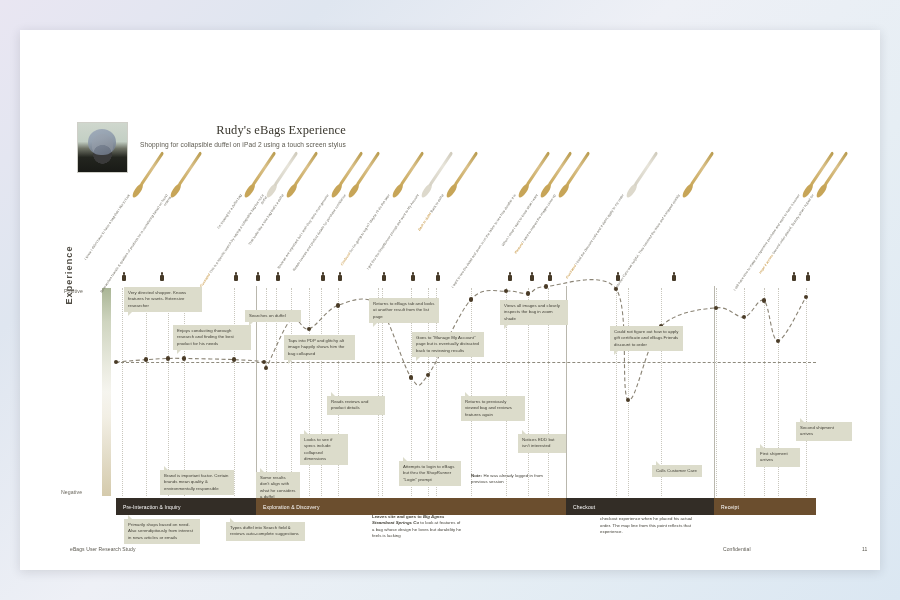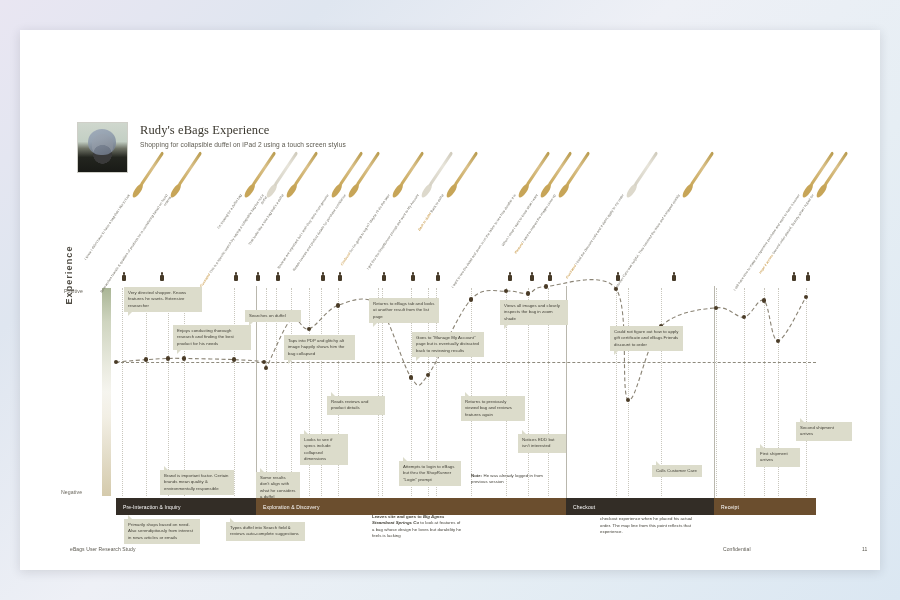--- a/index.html
+++ b/index.html
@@ -23,21 +23,21 @@
       linear-gradient(180deg,#cfd7cd 0%,#c3cfc4 38%,#6f7366 52%,#23251f 70%,#191a16 100%);
     background-size:100% 100%;
     position:relative;overflow:hidden;
   }
   .avatar:after{
     content:"";position:absolute;left:10px;top:6px;width:28px;height:26px;
     border-radius:50% 50% 46% 46%;
     background:linear-gradient(160deg,#9aa6b8 0%,#8c99ab 40%,#6d7686 100%);
     opacity:.85;
   }
-  .hdr-text{margin-left:12px;padding-top:1px;}
+  .hdr-text{margin-left:12px;padding-top:1px;text-align:right;}
   .h-title{font-family:"Liberation Serif",serif;font-size:12.5px;color:#3b382f;letter-spacing:.1px;}
   .h-sub{font-size:6.6px;color:#5d5a50;margin-top:3px;letter-spacing:.1px;}
 
   
   #plot{position:absolute;left:96px;top:258px;width:700px;height:208px;}
   .axis-label{
     position:absolute;font-size:5.2px;color:#6a675d;letter-spacing:.1px;
   }
   #lbl-positive{left:44px;top:258px;}
   #lbl-negative{left:41px;top:459px;}

